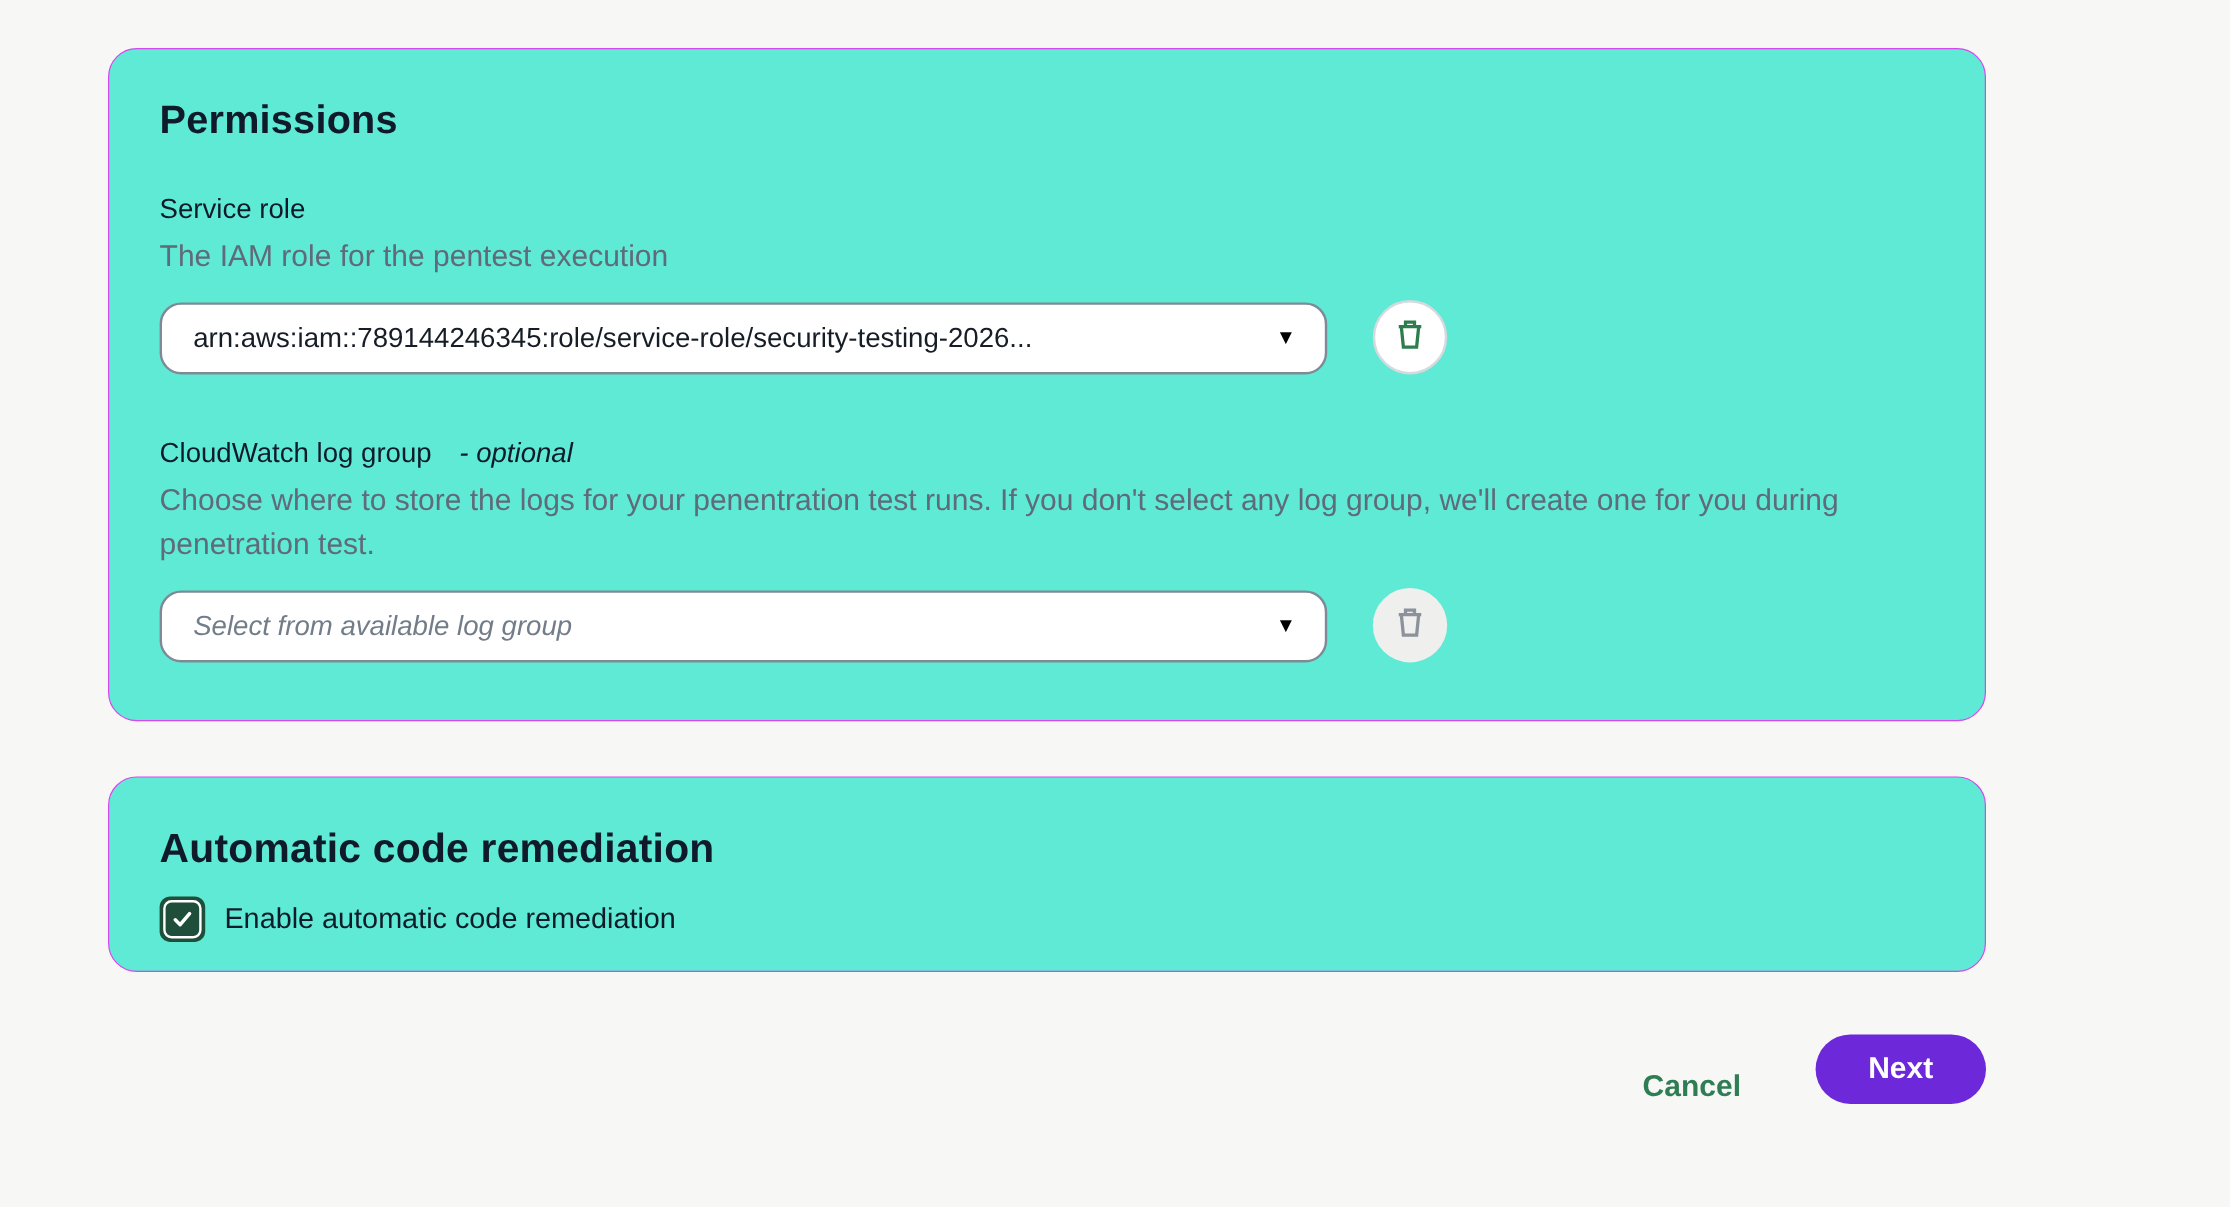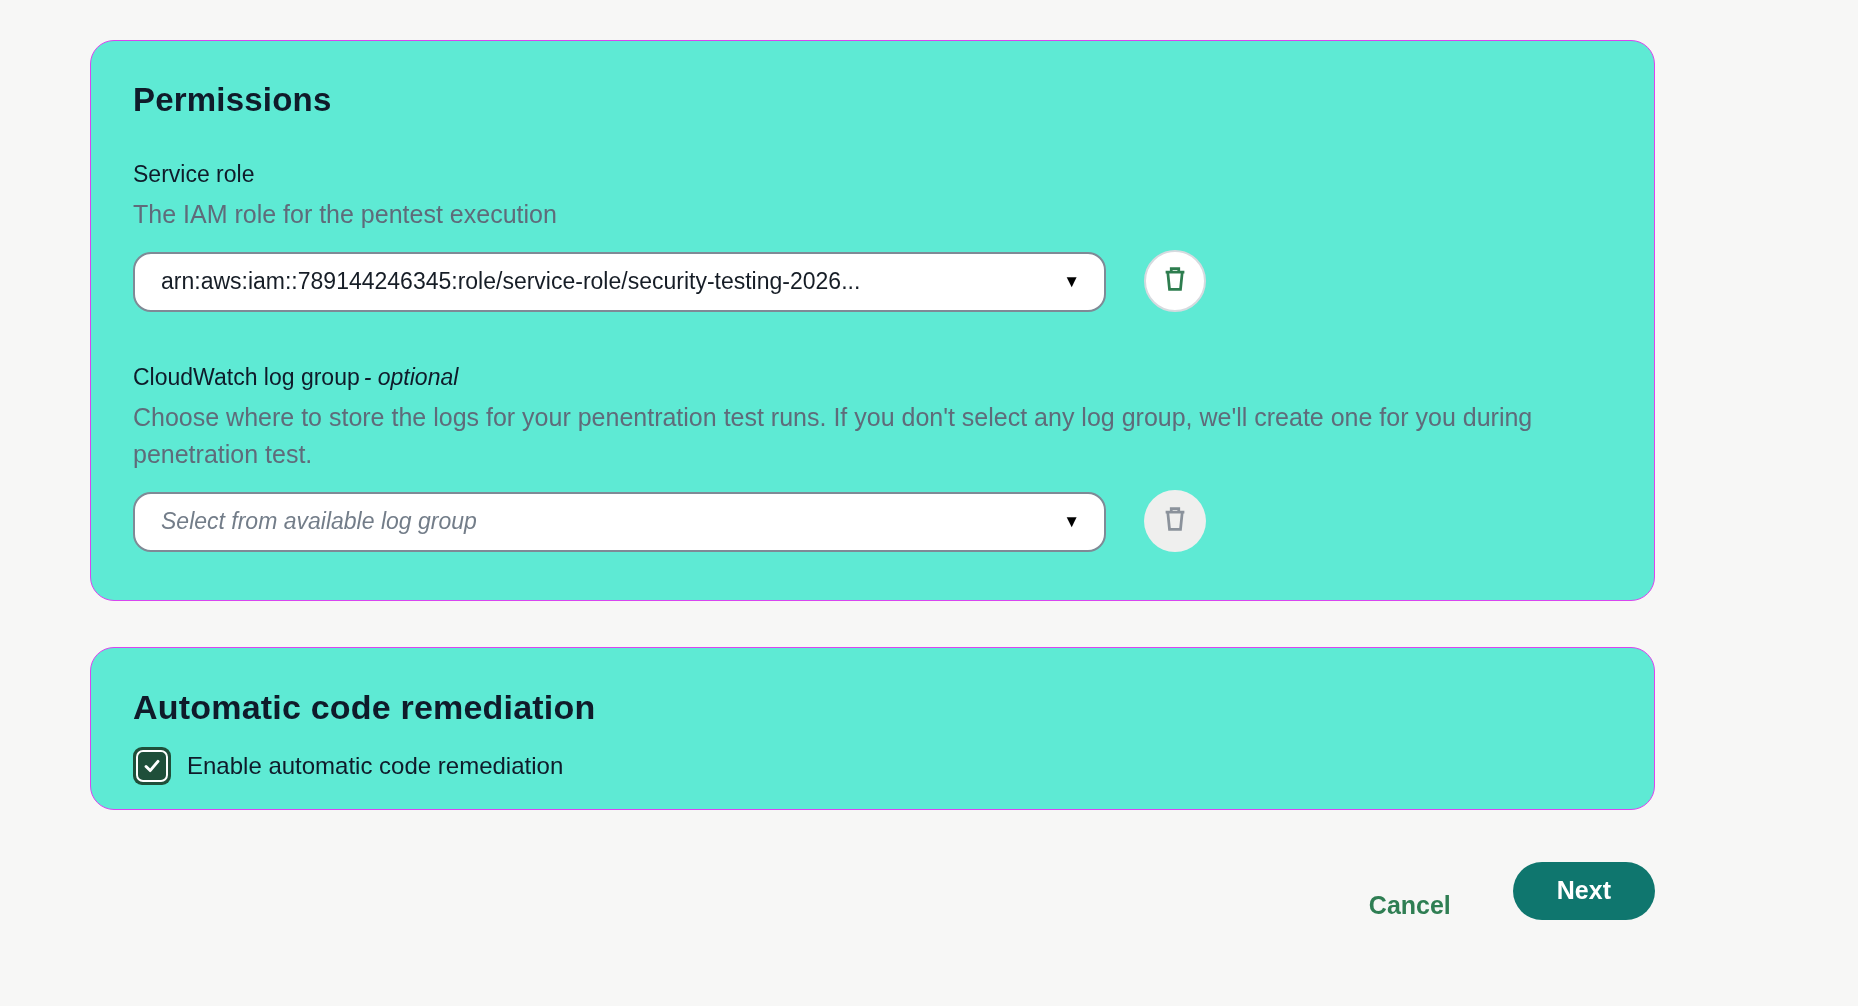--- a/index.html
+++ b/index.html
@@ -32,21 +32,21 @@
 
   .field-group { margin-top: 0; }
   .field-group + .field-group { margin-top: 52px; }
 
   .field-label {
     font-size: 23px;
     font-weight: 400;
     color: #0f1b2a;
     margin-bottom: 8px;
   }
-  .label-suffix { font-style: italic; margin-left: 4px; }
+  .label-suffix { font-style: italic; margin-left: 23px; }
   .field-desc {
     font-size: 25px;
     color: #5f6b7a;
     line-height: 1.5;
     margin-bottom: 16px;
     max-width: 1400px;
   }
 
   .select-row { display: flex; align-items: flex-end; }
   .select {
@@ -149,21 +149,21 @@
     background: none;
     border: none;
     cursor: pointer;
     font-family: "Liberation Sans", sans-serif;
     margin-right: 62px;
   }
   .next-btn {
     height: 58px;
     padding: 0 44px;
     border-radius: 999px;
-    background: #0f766e;
+    background: #6d28d9;
     color: #ffffff;
     font-size: 25px;
     font-weight: 700;
     border: none;
     cursor: pointer;
     font-family: "Liberation Sans", sans-serif;
   }
 </style>
 </head>
 <body>

